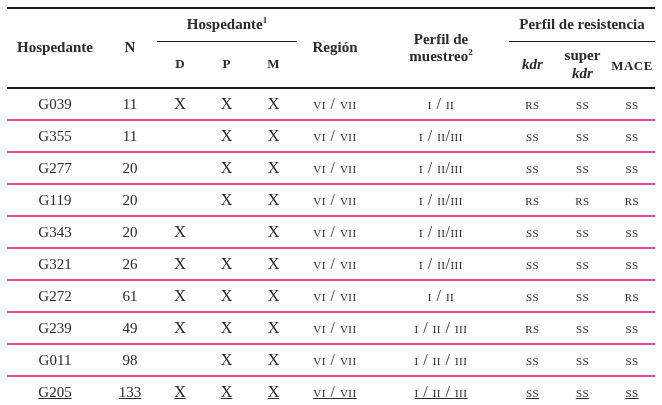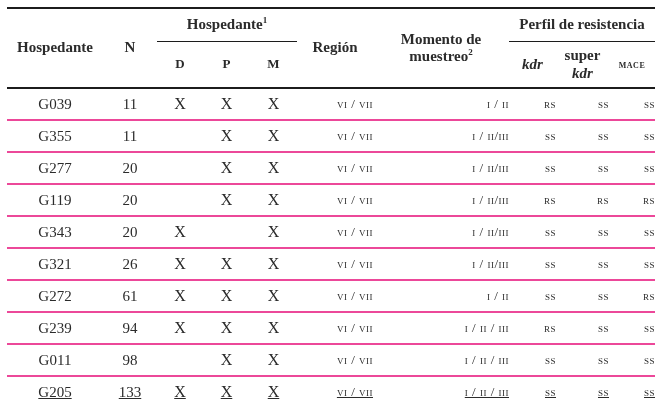--- a/index.html
+++ b/index.html
@@ -25,26 +25,26 @@
   th.grp { border-bottom: 1.5px solid #1c1c1c; }
   th.bb2 { border-bottom: 2px solid #1c1c1c; }
   th.sub { font-size: 13px; }
   .ital { font-style: italic; }
   sup { font-size: 9px; font-weight: bold; vertical-align: super; line-height: 0; }
   .smallcaps {
     font-variant: small-caps;
     text-transform: lowercase;
     letter-spacing: 0.5px;
   }
-  th.mace-h { font-size: 12px; text-align: center; }
+  th.mace-h { font-size: 18px; text-align: center; }
   tbody tr { border-bottom: 2px solid #ec4899; }
   tbody tr:last-child { border-bottom: 2.5px solid #1c1c1c; text-decoration: underline; }
   tbody td { height: 30px; font-size: 15px; }
   td.xmark { font-size: 16px; }
-  td.sc { font-size: 13px; text-align: right; }
+  td.sc { font-size: 16px; }
 </style>
 </head>
 <body>
 
 <div class="page">
   <table class="tbl">
     <colgroup>
       <col style="width:96px">
         <col style="width:54px">
       <col style="width:46px">
@@ -55,21 +55,21 @@
       <col style="width:47px">
         <col style="width:53px">
         <col style="width:46px">
     </colgroup>
     <thead>
       <tr class="hrow-a">
         <th rowspan="2" class="bb2">Hospedante</th>
         <th rowspan="2" class="bb2">N</th>
         <th colspan="3" class="grp"><span>Hospedante</span><sup>1</sup></th>
         <th rowspan="2" class="bb2">Región</th>
-        <th rowspan="2" class="bb2"><span>Momento de</span><br><span>muestreo</span><sup>2</sup></th>
+        <th rowspan="2" class="bb2"><span>Perfil de</span><br><span>muestreo</span><sup>2</sup></th>
         <th colspan="3" class="grp">Perfil de resistencia</th>
       </tr>
       <tr class="hrow-b">
         <th class="bb2 sub">D</th>
         <th class="bb2 sub">P</th>
         <th class="bb2 sub">M</th>
         <th class="bb2 ital">kdr</th>
         <th class="bb2"><span>super</span><br><span class="ital">kdr</span></th>
         <th class="bb2 smallcaps mace-h">MACE</th>
       </tr>
@@ -154,21 +154,21 @@
       <td class="xmark">X</td>
       <td class="xmark">X</td>
       <td class="sc smallcaps">VI / VII</td>
       <td class="sc smallcaps">I / II</td>
       <td class="sc smallcaps">SS</td>
       <td class="sc smallcaps">SS</td>
       <td class="sc smallcaps">RS</td>
     </tr>
         <tr>
       <td class="gen">G239</td>
-      <td class="num">94</td>
+      <td class="num">49</td>
       <td class="xmark">X</td>
       <td class="xmark">X</td>
       <td class="xmark">X</td>
       <td class="sc smallcaps">VI / VII</td>
       <td class="sc smallcaps">I / II / III</td>
       <td class="sc smallcaps">RS</td>
       <td class="sc smallcaps">SS</td>
       <td class="sc smallcaps">SS</td>
     </tr>
         <tr>

